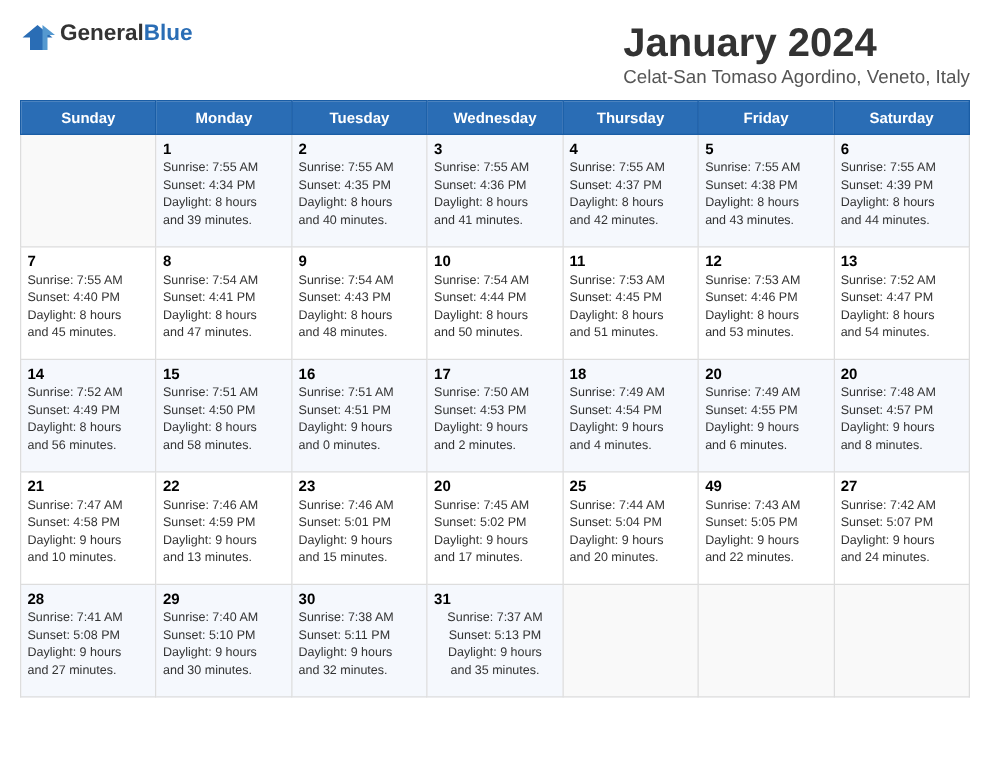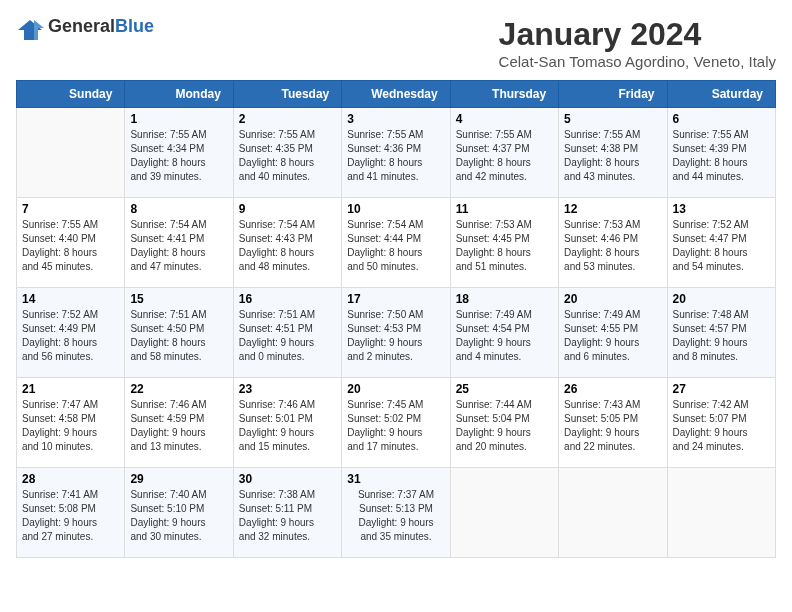--- a/index.html
+++ b/index.html
@@ -51,21 +51,21 @@
       width: 100%;
       border-collapse: collapse;
       font-size: 11px;
     }
     thead tr {
       background-color: #2a6db5;
       color: #fff;
     }
     thead th {
       padding: 6px 12px;
-      text-align: right;
+      text-align: center;
       font-size: 12px;
       font-weight: bold;
       border: 1px solid #1a5da5;
     }
     tbody tr {
       border-bottom: 1px solid #ccc;
     }
     tbody tr:nth-child(odd) {
       background-color: #f5f8fd;
     }
@@ -304,21 +304,21 @@
 and 17 minutes.</div>
         </td>
         <td>
           <span class="day-number">25</span>
           <div class="day-info" style="white-space: pre-line;">Sunrise: 7:44 AM
 Sunset: 5:04 PM
 Daylight: 9 hours
 and 20 minutes.</div>
         </td>
         <td>
-          <span class="day-number">26</span>
+          <span class="day-number">49</span>
           <div class="day-info" style="white-space: pre-line;">Sunrise: 7:43 AM
 Sunset: 5:05 PM
 Daylight: 9 hours
 and 22 minutes.</div>
         </td>
         <td>
           <span class="day-number">27</span>
           <div class="day-info" style="white-space: pre-line;">Sunrise: 7:42 AM
 Sunset: 5:07 PM
 Daylight: 9 hours

